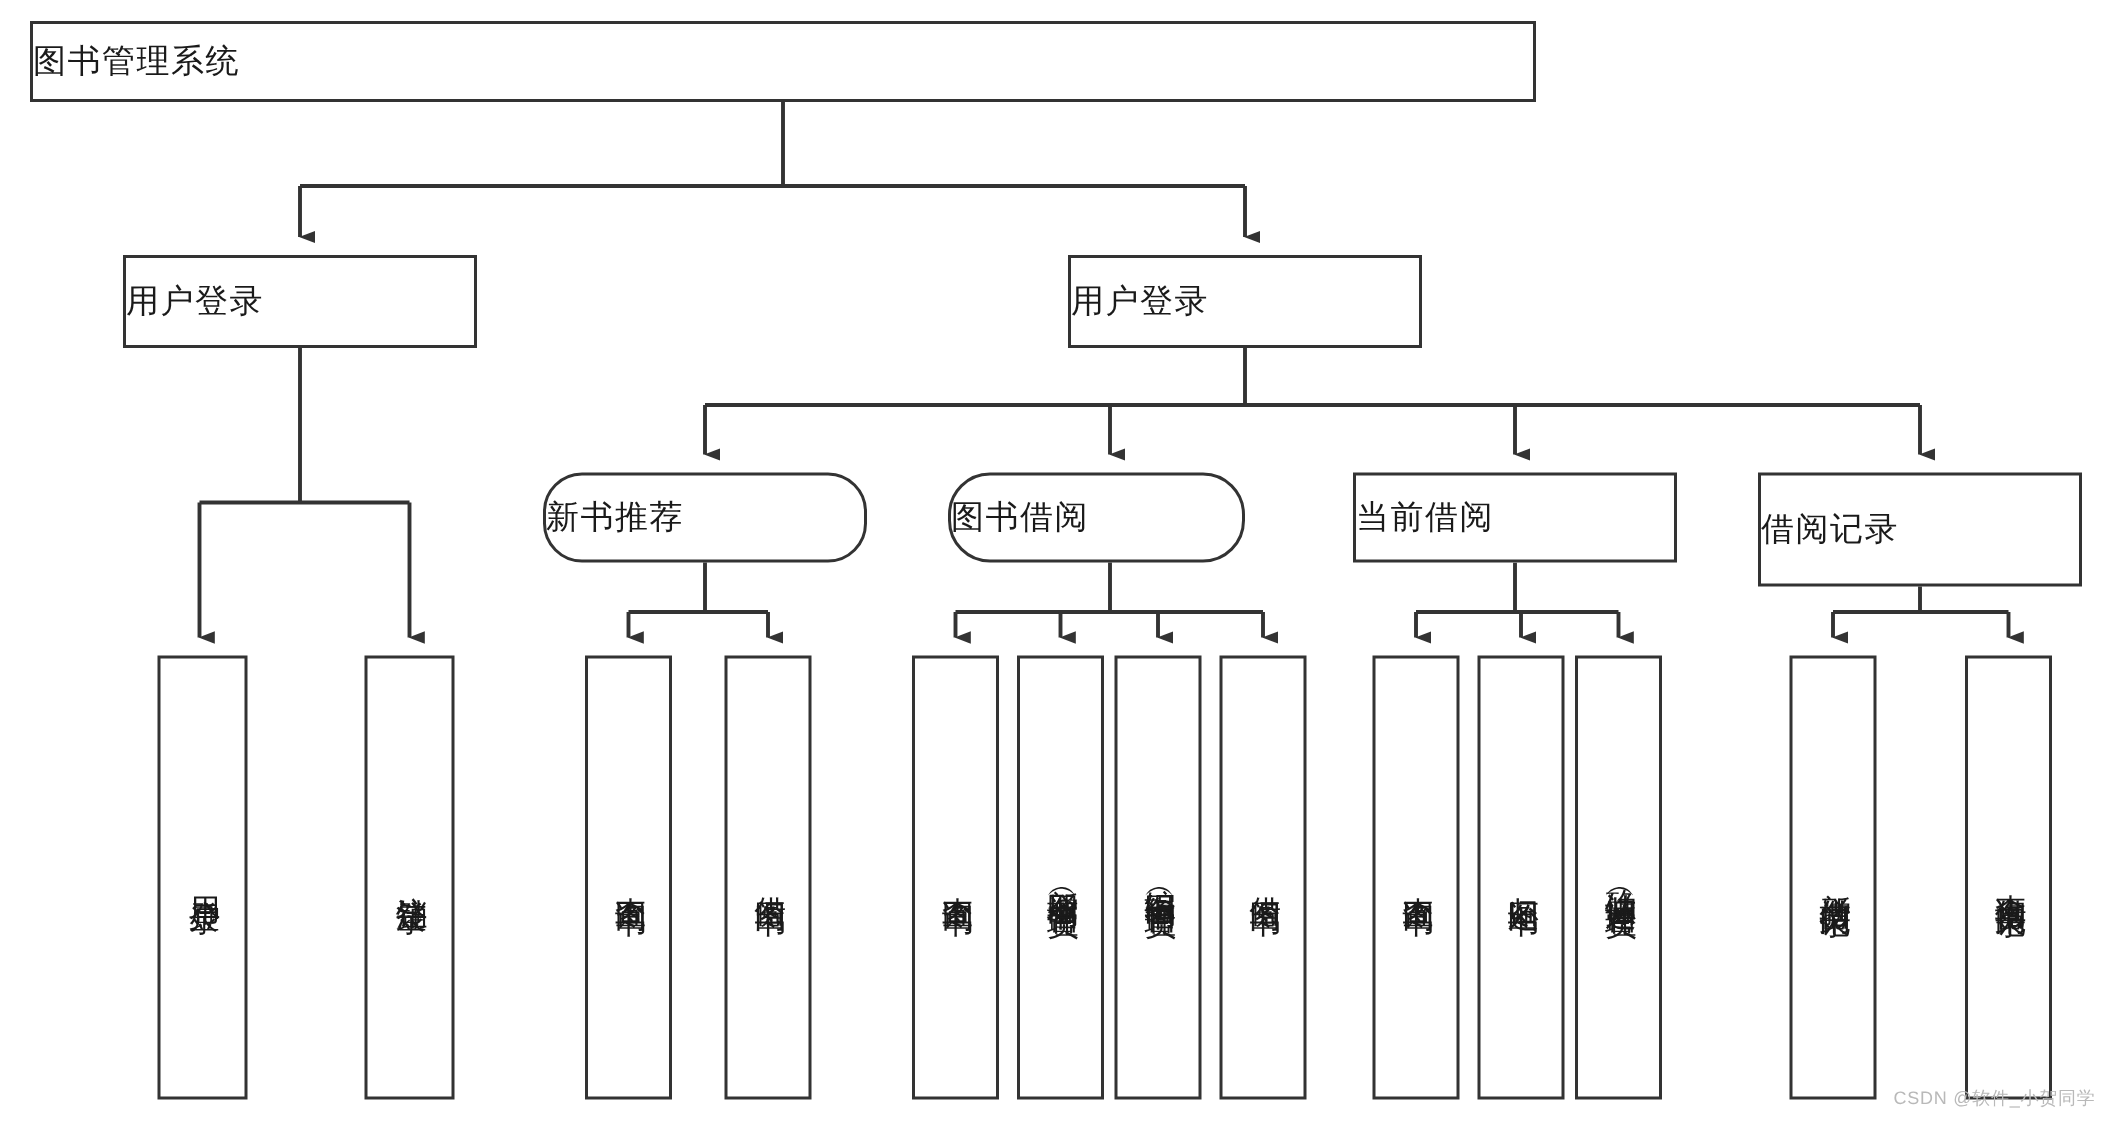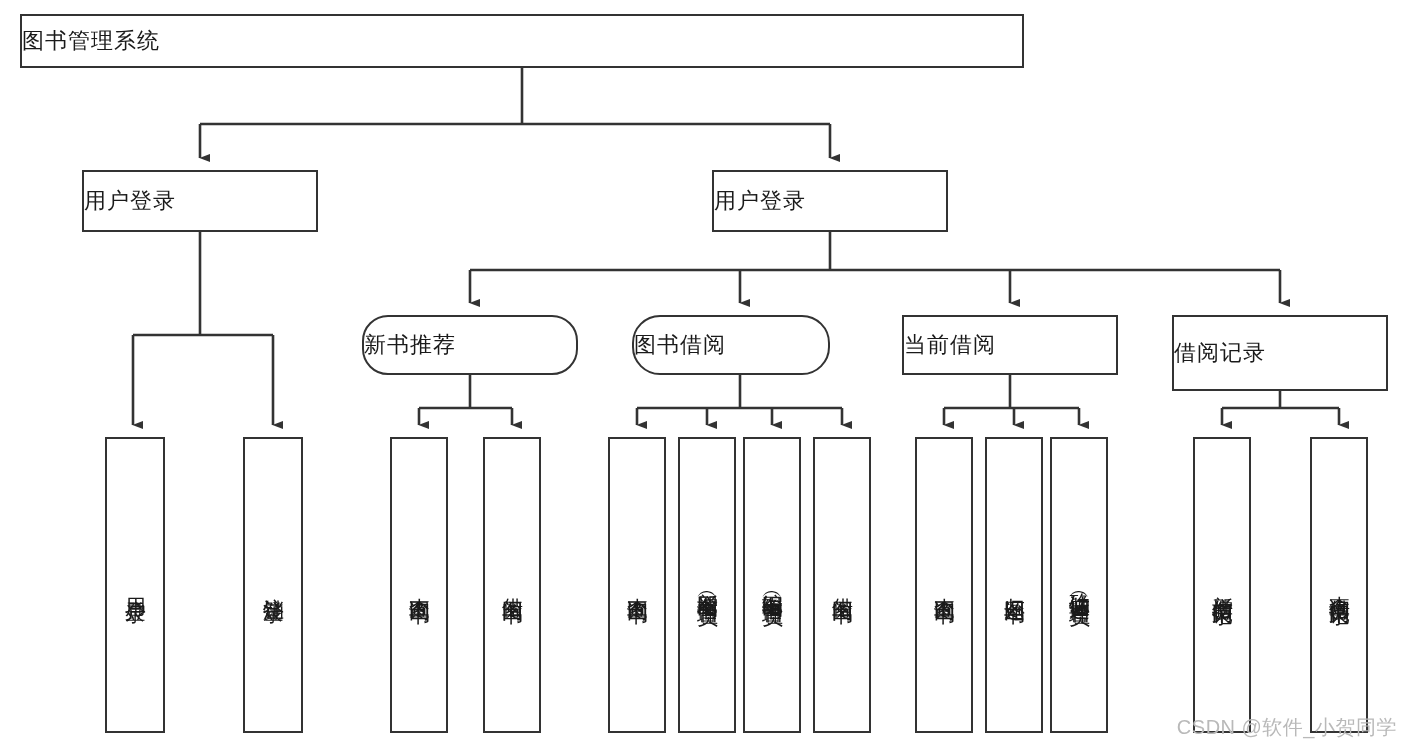--- a/index.html
+++ b/index.html
@@ -52,21 +52,21 @@
     justify-content: center;
   }
   .node .lbl {
     display: block;
     white-space: pre-wrap;
   }
   .watermark {
     position: absolute;
     right: 8px;
     bottom: 6px;
-    font-size: 20px;
+    font-size: 12px;
     color: #b9b9b9;
     letter-spacing: 0.5px;
     white-space: nowrap;
     z-index: 5;
   }
 </style>
 </head>
 <body>
 
 <div id="canvas">

